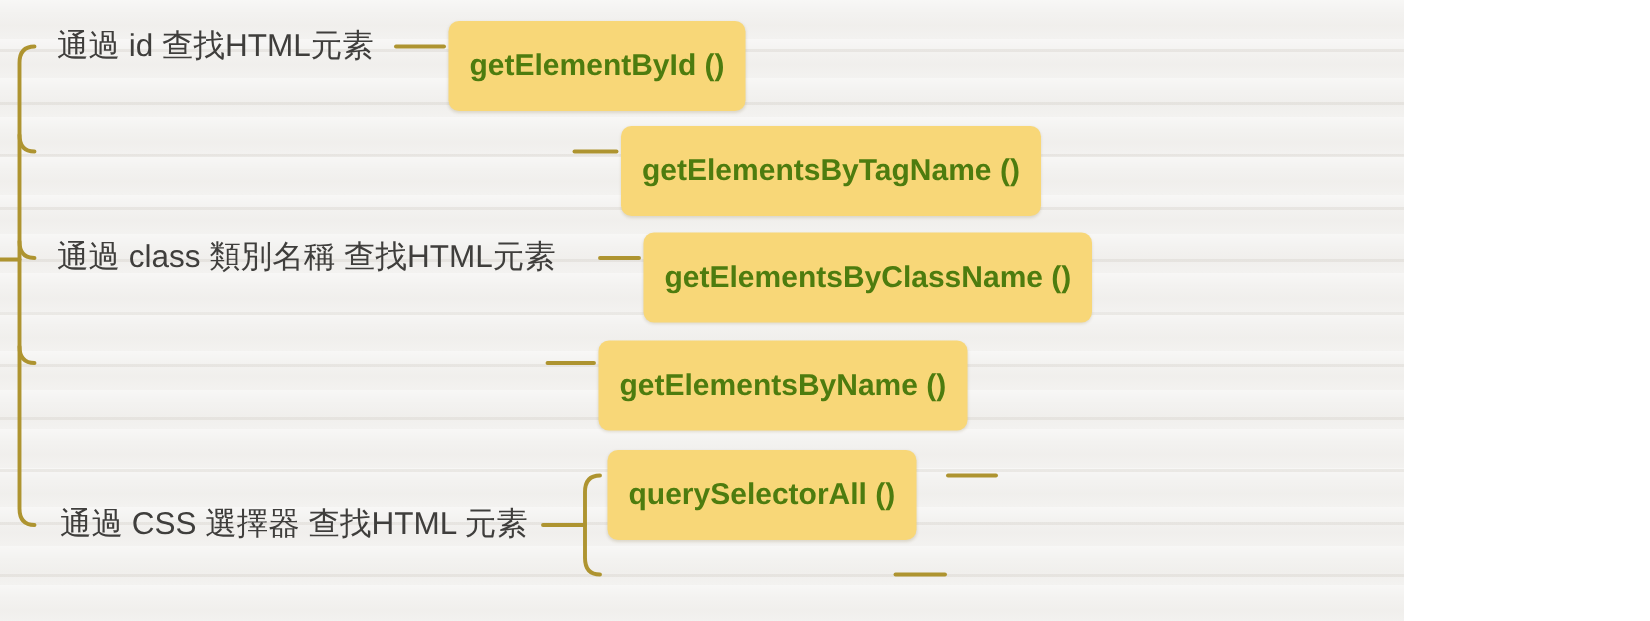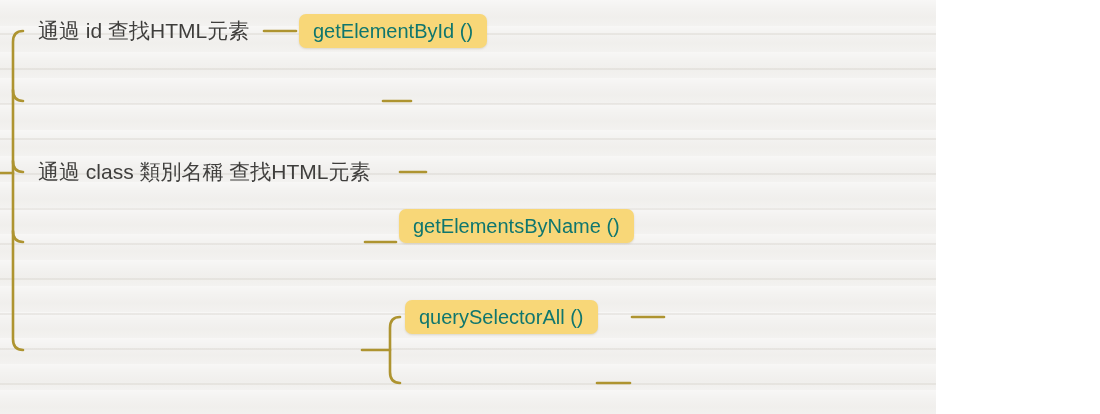--- a/index.html
+++ b/index.html
@@ -43,25 +43,25 @@
     white-space: nowrap;
     font-size: 21px;
     line-height: 26px;
     color: #3f3e3c;
   }
   .node {
     position: absolute;
     white-space: nowrap;
     background: #f8d778;
     border-radius: 7px;
-    padding: 4px 14px;
+    padding: 17px 14px;
     font-size: 20px;
     line-height: 26px;
-    font-weight: 400;
-    color: #0f766e;
+    font-weight: 700;
+    color: #4d7c0f;
     box-shadow: 0 1px 2px rgba(120,100,40,0.18);
   }
 </style>
 </head>
 <body>
 
 <div class="canvas">
 
   <svg class="lines" width="1100" height="414" viewBox="0 0 1100 414">
 
@@ -80,19 +80,22 @@
 
     <path d="M362 350 H390"></path>
     <path d="M400 317 Q390 317 390 328 L390 372 Q390 383 400 383"></path>
 
     <path d="M632 317 H664"></path>
     <path d="M597 383 H630"></path>
   </svg>
 
   <span class="label" style="left:38px; top:18px">通過 id 查找HTML元素</span>
   <span class="label" style="left:38px; top:159px">通過 class 類別名稱 查找HTML元素</span>
+  <span class="label" style="left:40px; top:337px">通過 CSS 選擇器 查找HTML 元素</span>
 
   <span class="node" style="left:299px; top:14px">getElementById ()</span>
-  <span class="node" style="left:399px; top:209px">getElementsByName ()</span>
+  <span class="node" style="left:414px; top:84px">getElementsByTagName ()</span>
+  <span class="node" style="left:429px; top:155px">getElementsByClassName ()</span>
+  <span class="node" style="left:399px; top:227px">getElementsByName ()</span>
   <span class="node" style="left:405px; top:300px">querySelectorAll ()</span>
 
 
 </div>
 
 </body></html>

